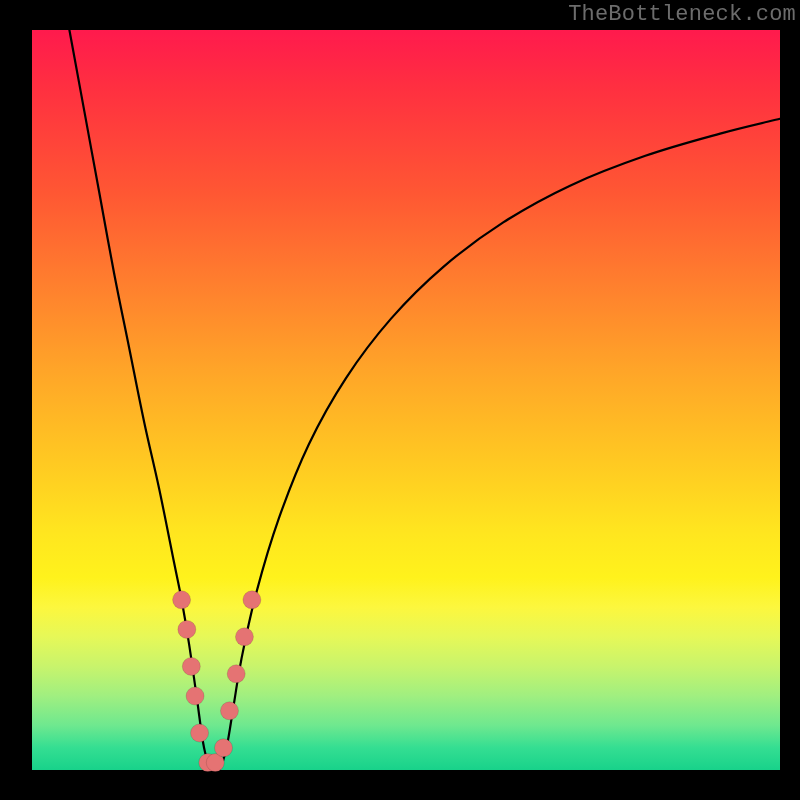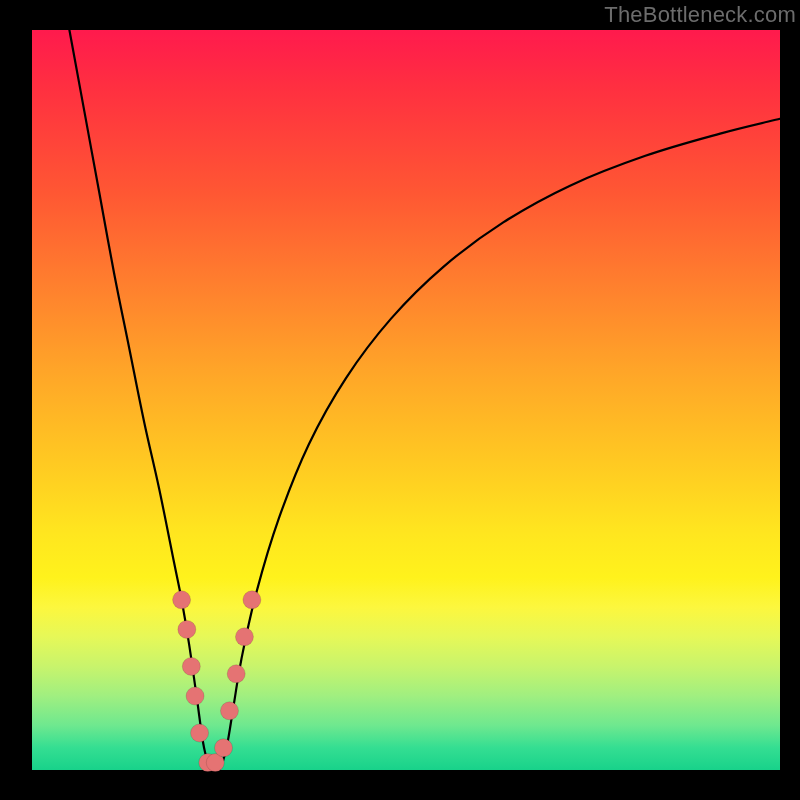--- a/index.html
+++ b/index.html
@@ -9,20 +9,21 @@
     height: 800px;
     overflow: hidden;
     background: #000;
     font-family: Arial, Helvetica, sans-serif;
   }
   .frame {
     position: absolute;
     left: 0; top: 0;
     width: 800px; height: 800px;
     background: #000;
+    font-family: Liberation Mono, monospace;
   }
   .plot {
     position: absolute;
     background: linear-gradient(to bottom,
       #ff1a4d 0%,
       #ff3040 8%,
       #ff5733 22%,
       #ff7e2e 34%,
       #ffa528 46%,
       #ffc822 58%,

